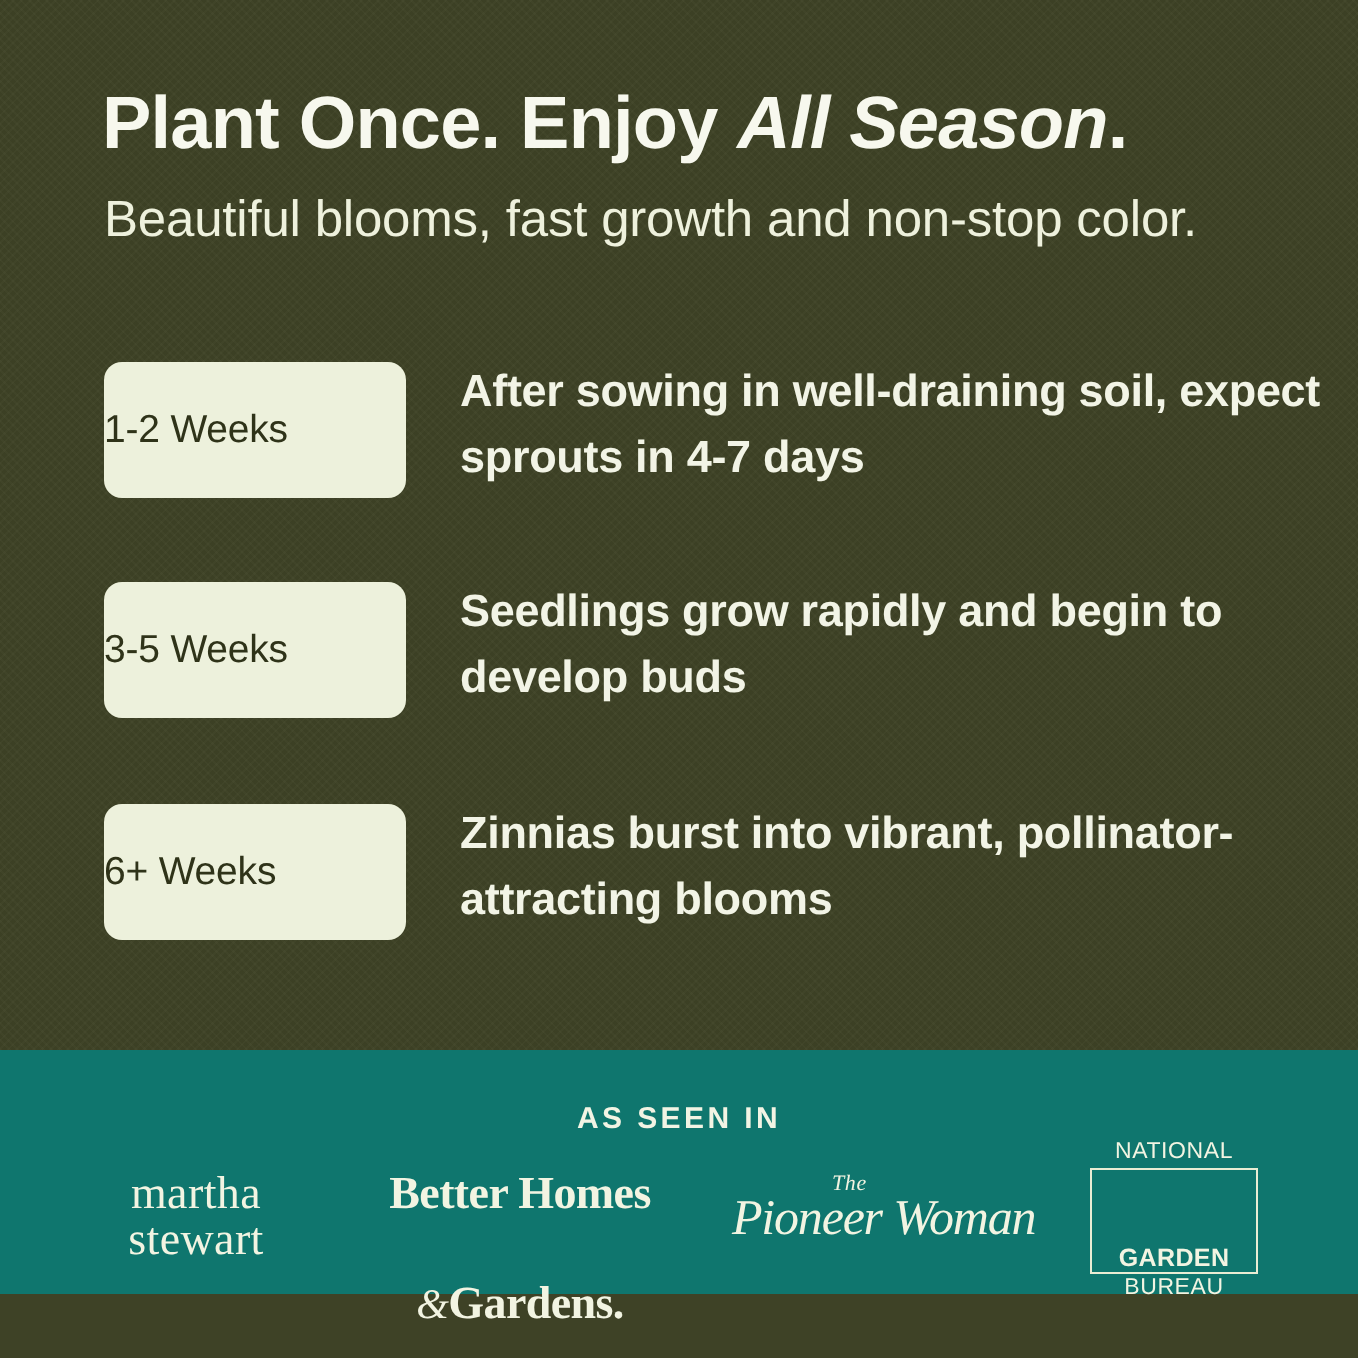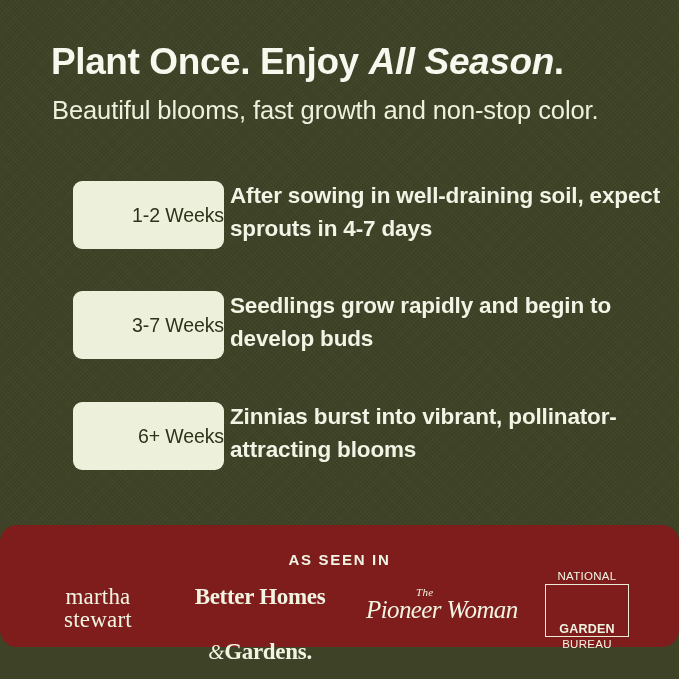--- a/index.html
+++ b/index.html
@@ -86,22 +86,21 @@
     position: absolute;
     left: 0;
     top: 0;
     width: 151px;
     height: 68px;
     box-sizing: border-box;
     background: #edf1dc;
     border-radius: 9px;
     display: flex;
     align-items: center;
-    justify-content: flex-end;
-    margin-left: 21px;
+    justify-content: flex-start;
   }
   .stage-badge-label {
     font-size: 19.5px;
     font-weight: normal;
     color: #2f3319;
     letter-spacing: -0.1px;
     white-space: nowrap;
   }
 
   .stage-desc {
@@ -116,22 +115,21 @@
     letter-spacing: -0.15px;
   }
 
   
   .footer {
     position: absolute;
     left: 0;
     top: 525px;
     width: 679px;
     height: 122px;
-    background-color: #7f1d1d;
-    border-radius: 17px;
+    background-color: #0f766e;
   }
 
   .as-seen-in {
     position: absolute;
     left: 0;
     top: 26px;
     width: 679px;
     text-align: center;
     font-size: 15px;
     font-weight: bold;
@@ -257,21 +255,21 @@
 
       <div class="stage stage-0">
         <div class="stage-badge">
           <span class="stage-badge-label">1-2 Weeks</span>
         </div>
         <div class="stage-desc">After sowing in well-draining soil, expect sprouts in 4-7 days</div>
       </div>
 
       <div class="stage stage-1">
         <div class="stage-badge">
-          <span class="stage-badge-label">3-7 Weeks</span>
+          <span class="stage-badge-label">3-5 Weeks</span>
         </div>
         <div class="stage-desc">Seedlings grow rapidly and begin to develop buds</div>
       </div>
 
       <div class="stage stage-2">
         <div class="stage-badge">
           <span class="stage-badge-label">6+ Weeks</span>
         </div>
         <div class="stage-desc">Zinnias burst into vibrant, pollinator-attracting blooms</div>
       </div>

